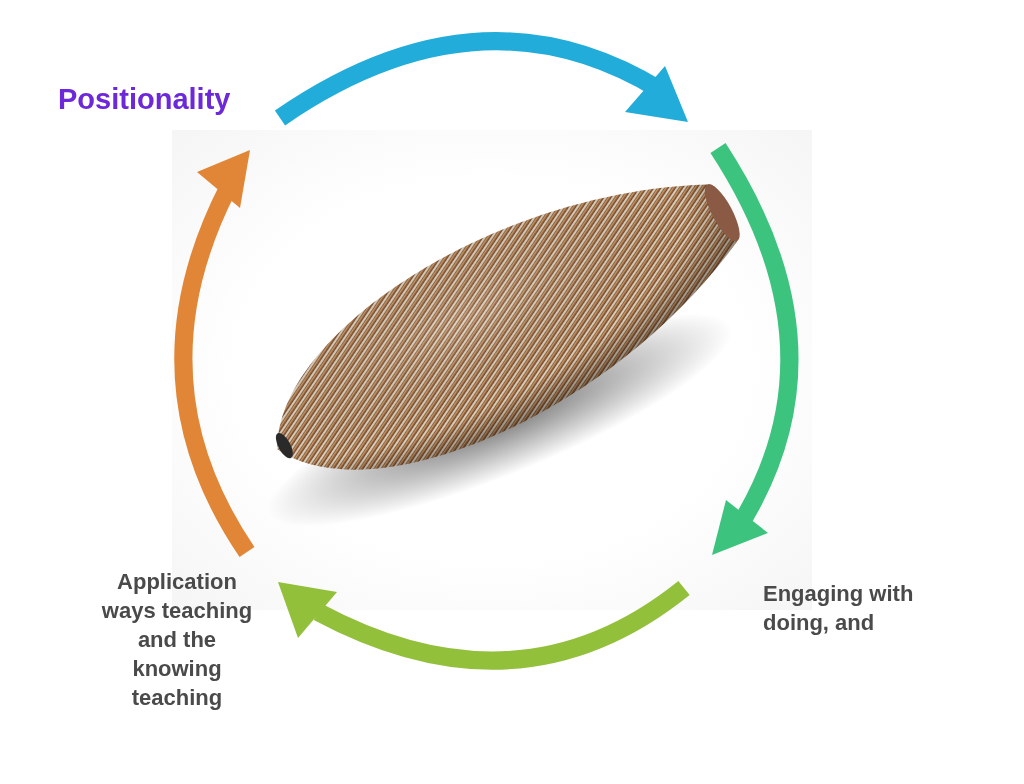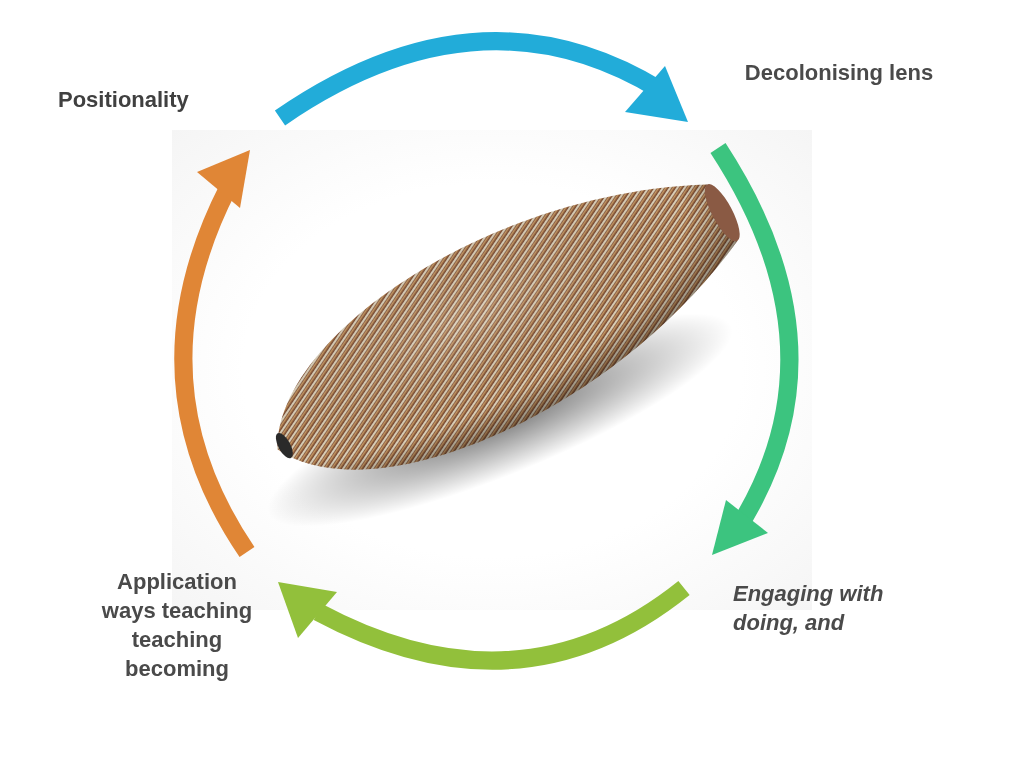--- a/index.html
+++ b/index.html
@@ -2,23 +2,23 @@
 <html><head>
 <meta charset="utf-8">
 <style>
   html, body { margin: 0; padding: 0; background: #ffffff; }
   body { width: 1024px; height: 784px; position: relative; overflow: hidden;
          font-family: "Liberation Sans", sans-serif; }
   .stage { position: absolute; left: 0; top: 0; width: 1024px; height: 784px; }
   .photo-bg { position: absolute; left: 172px; top: 130px; width: 640px; height: 480px;
               background: radial-gradient(ellipse at center, #ffffff 55%, #f5f5f5 100%); }
   .label { position: absolute; font-weight: bold; font-size: 22px; line-height: 29px; color: #4a4a4a; }
-  .label.positionality { left: 58px; top: 85px; color: #404040; font-size: 22px; }
+  .label.positionality { left: 58px; top: 85px; color: #6d28d9; font-size: 29px; }
   .label.decolonising { left: 728px; top: 58px; text-align: center; width: 222px; }
-  .label.engaging { left: 733px; top: 579px; width: 260px; font-style: italic; }
+  .label.engaging { left: 763px; top: 579px; width: 260px; }
   .label.application { left: 82px; top: 567px; width: 190px; text-align: center; }
   .line { display: block; }
   svg.overlay { position: absolute; left: 0; top: 0; }
 </style>
 </head>
 <body>
 
 <div class="stage">
   <div class="photo-bg"></div>
 
@@ -68,27 +68,27 @@
       <path d="M 247 552 Q 130 380 228 188" fill="none" stroke="#e08636" stroke-width="18"></path>
       <polygon points="250,150 197,172 240,208" fill="#e08636"></polygon>
     </g>
   </svg>
 
   <div class="label positionality">
     <span class="line">Positionality</span>
   </div>
 
   <div class="label decolonising">
-    <span class="line">Decolonising lens</span>
   </div>
 
   <div class="label engaging">
     <span class="line">Engaging with</span>
     <span class="line">doing, and</span>
   </div>
 
   <div class="label application">
     <span class="line">Application</span>
     <span class="line">ways teaching</span>
+    <span class="line">and the</span>
+    <span class="line">knowing</span>
     <span class="line">teaching</span>
-    <span class="line">becoming</span>
   </div>
 </div>
 
 </body></html>

